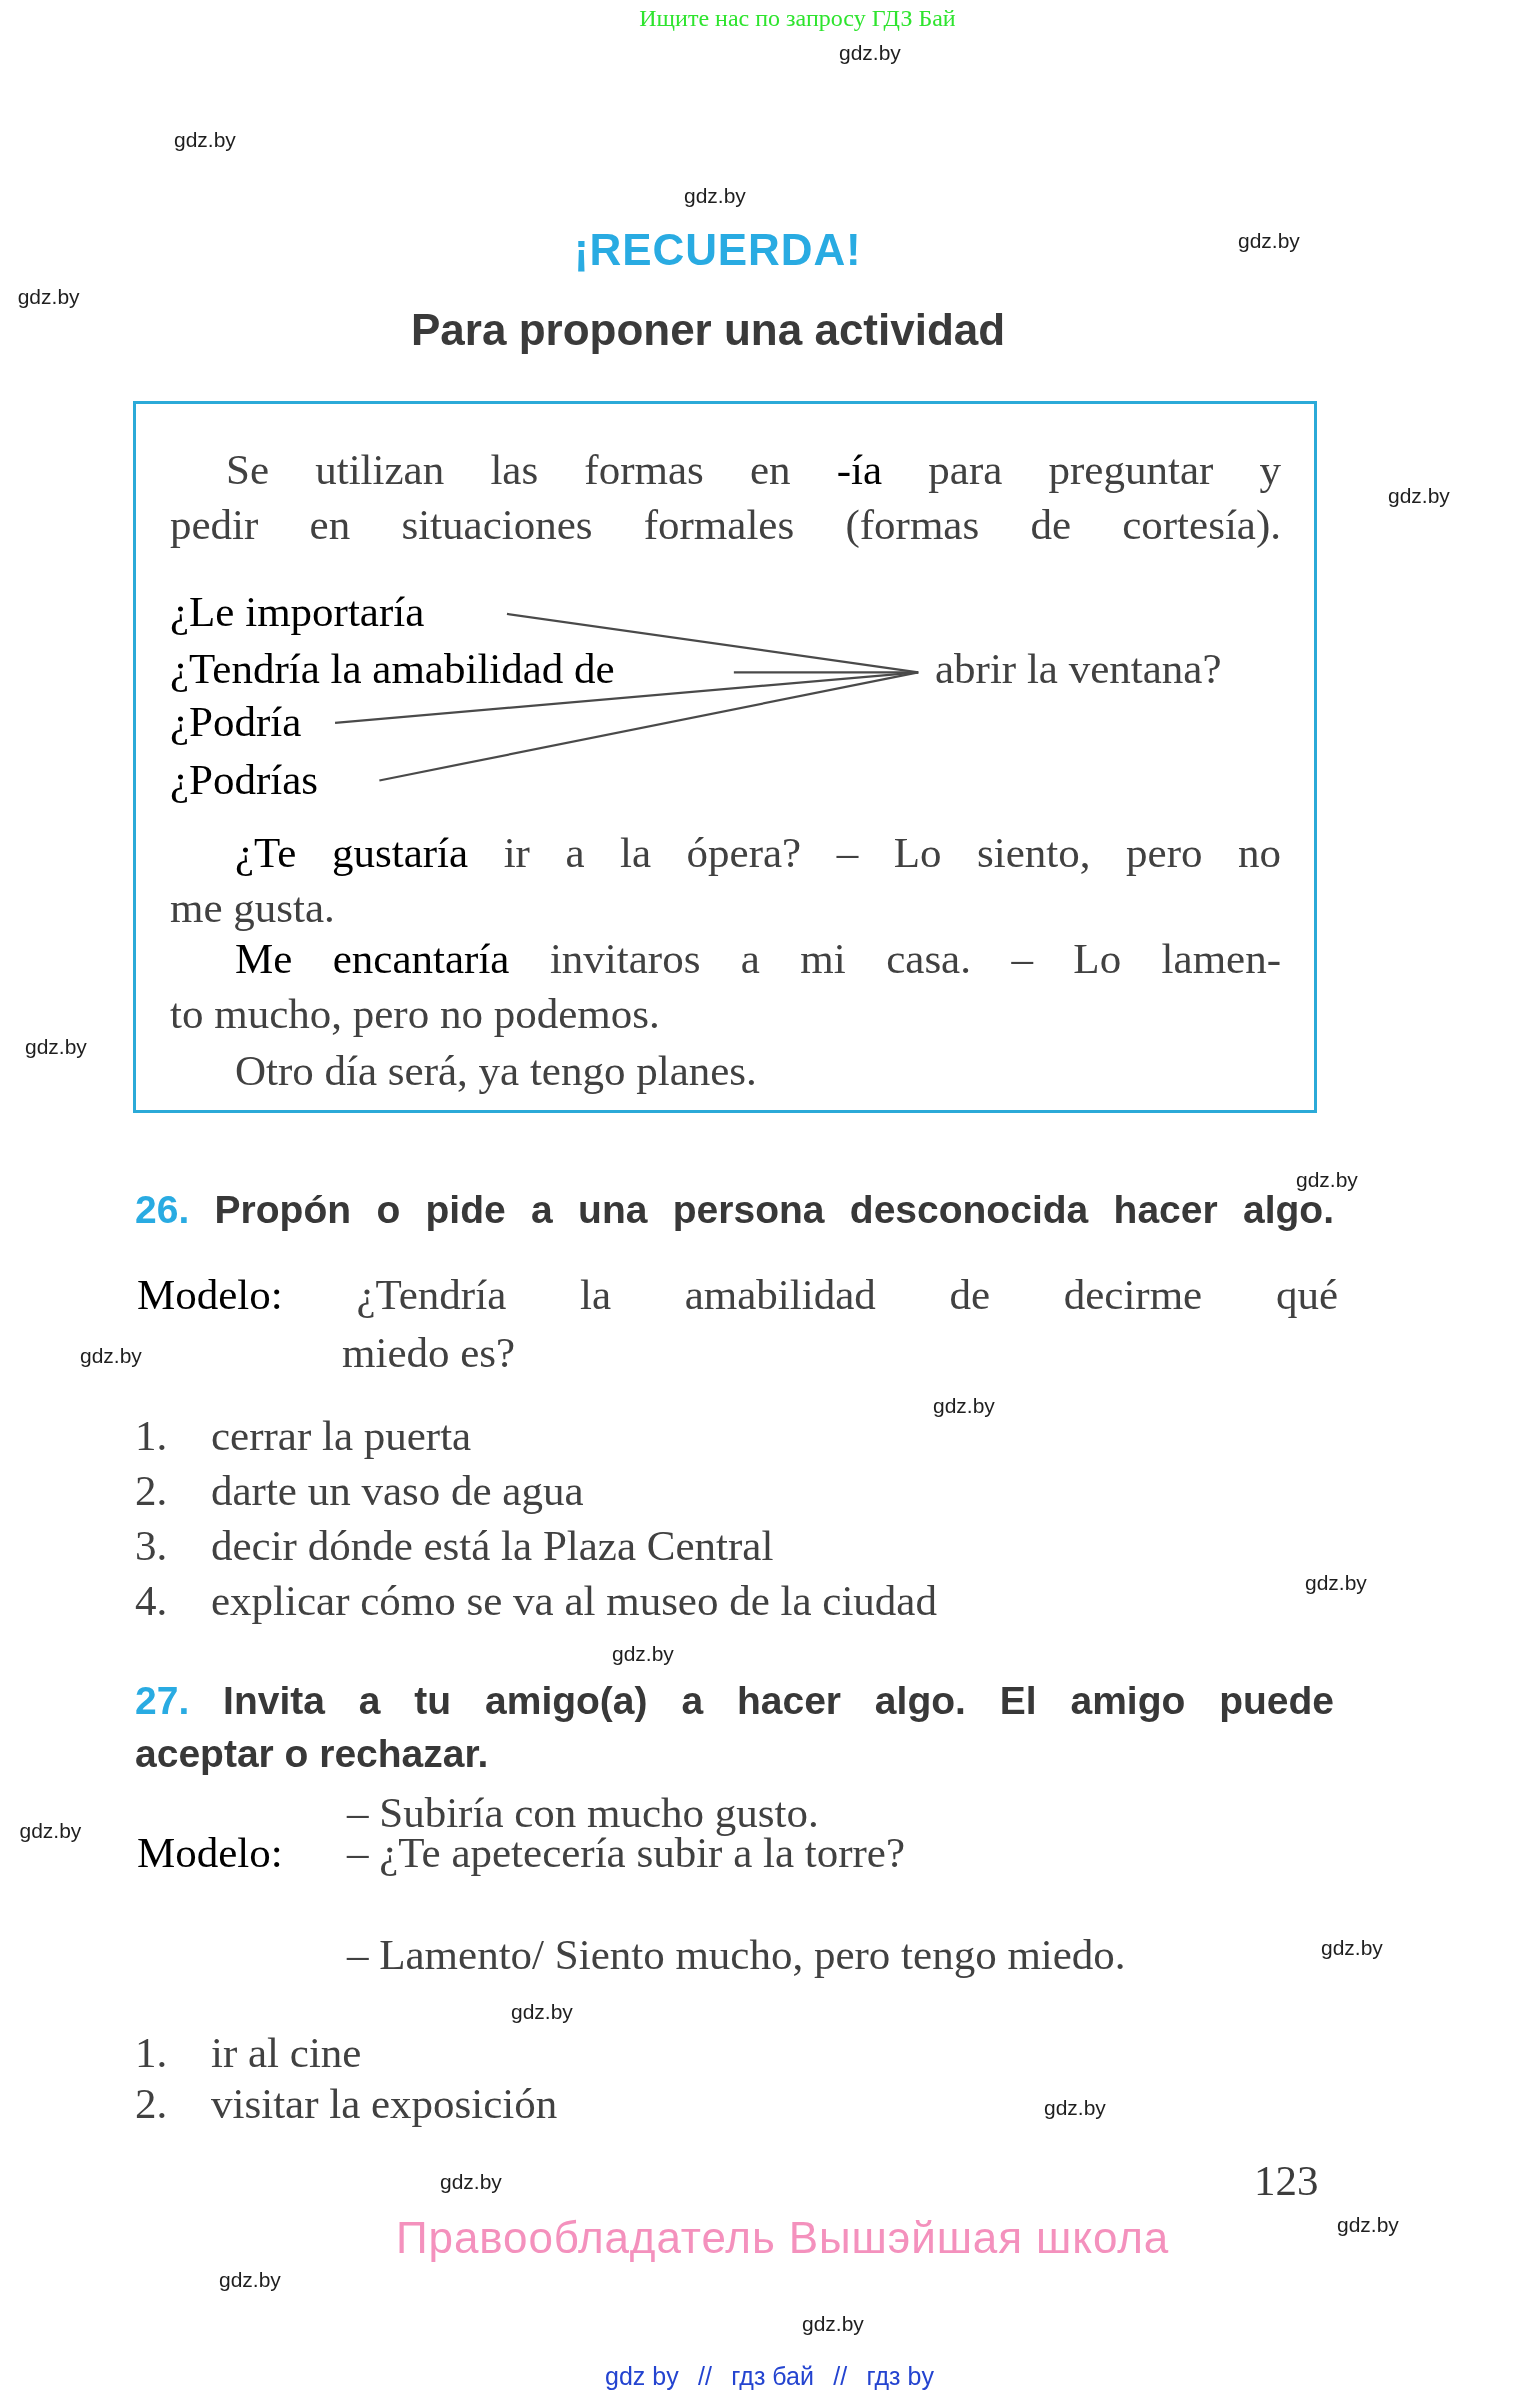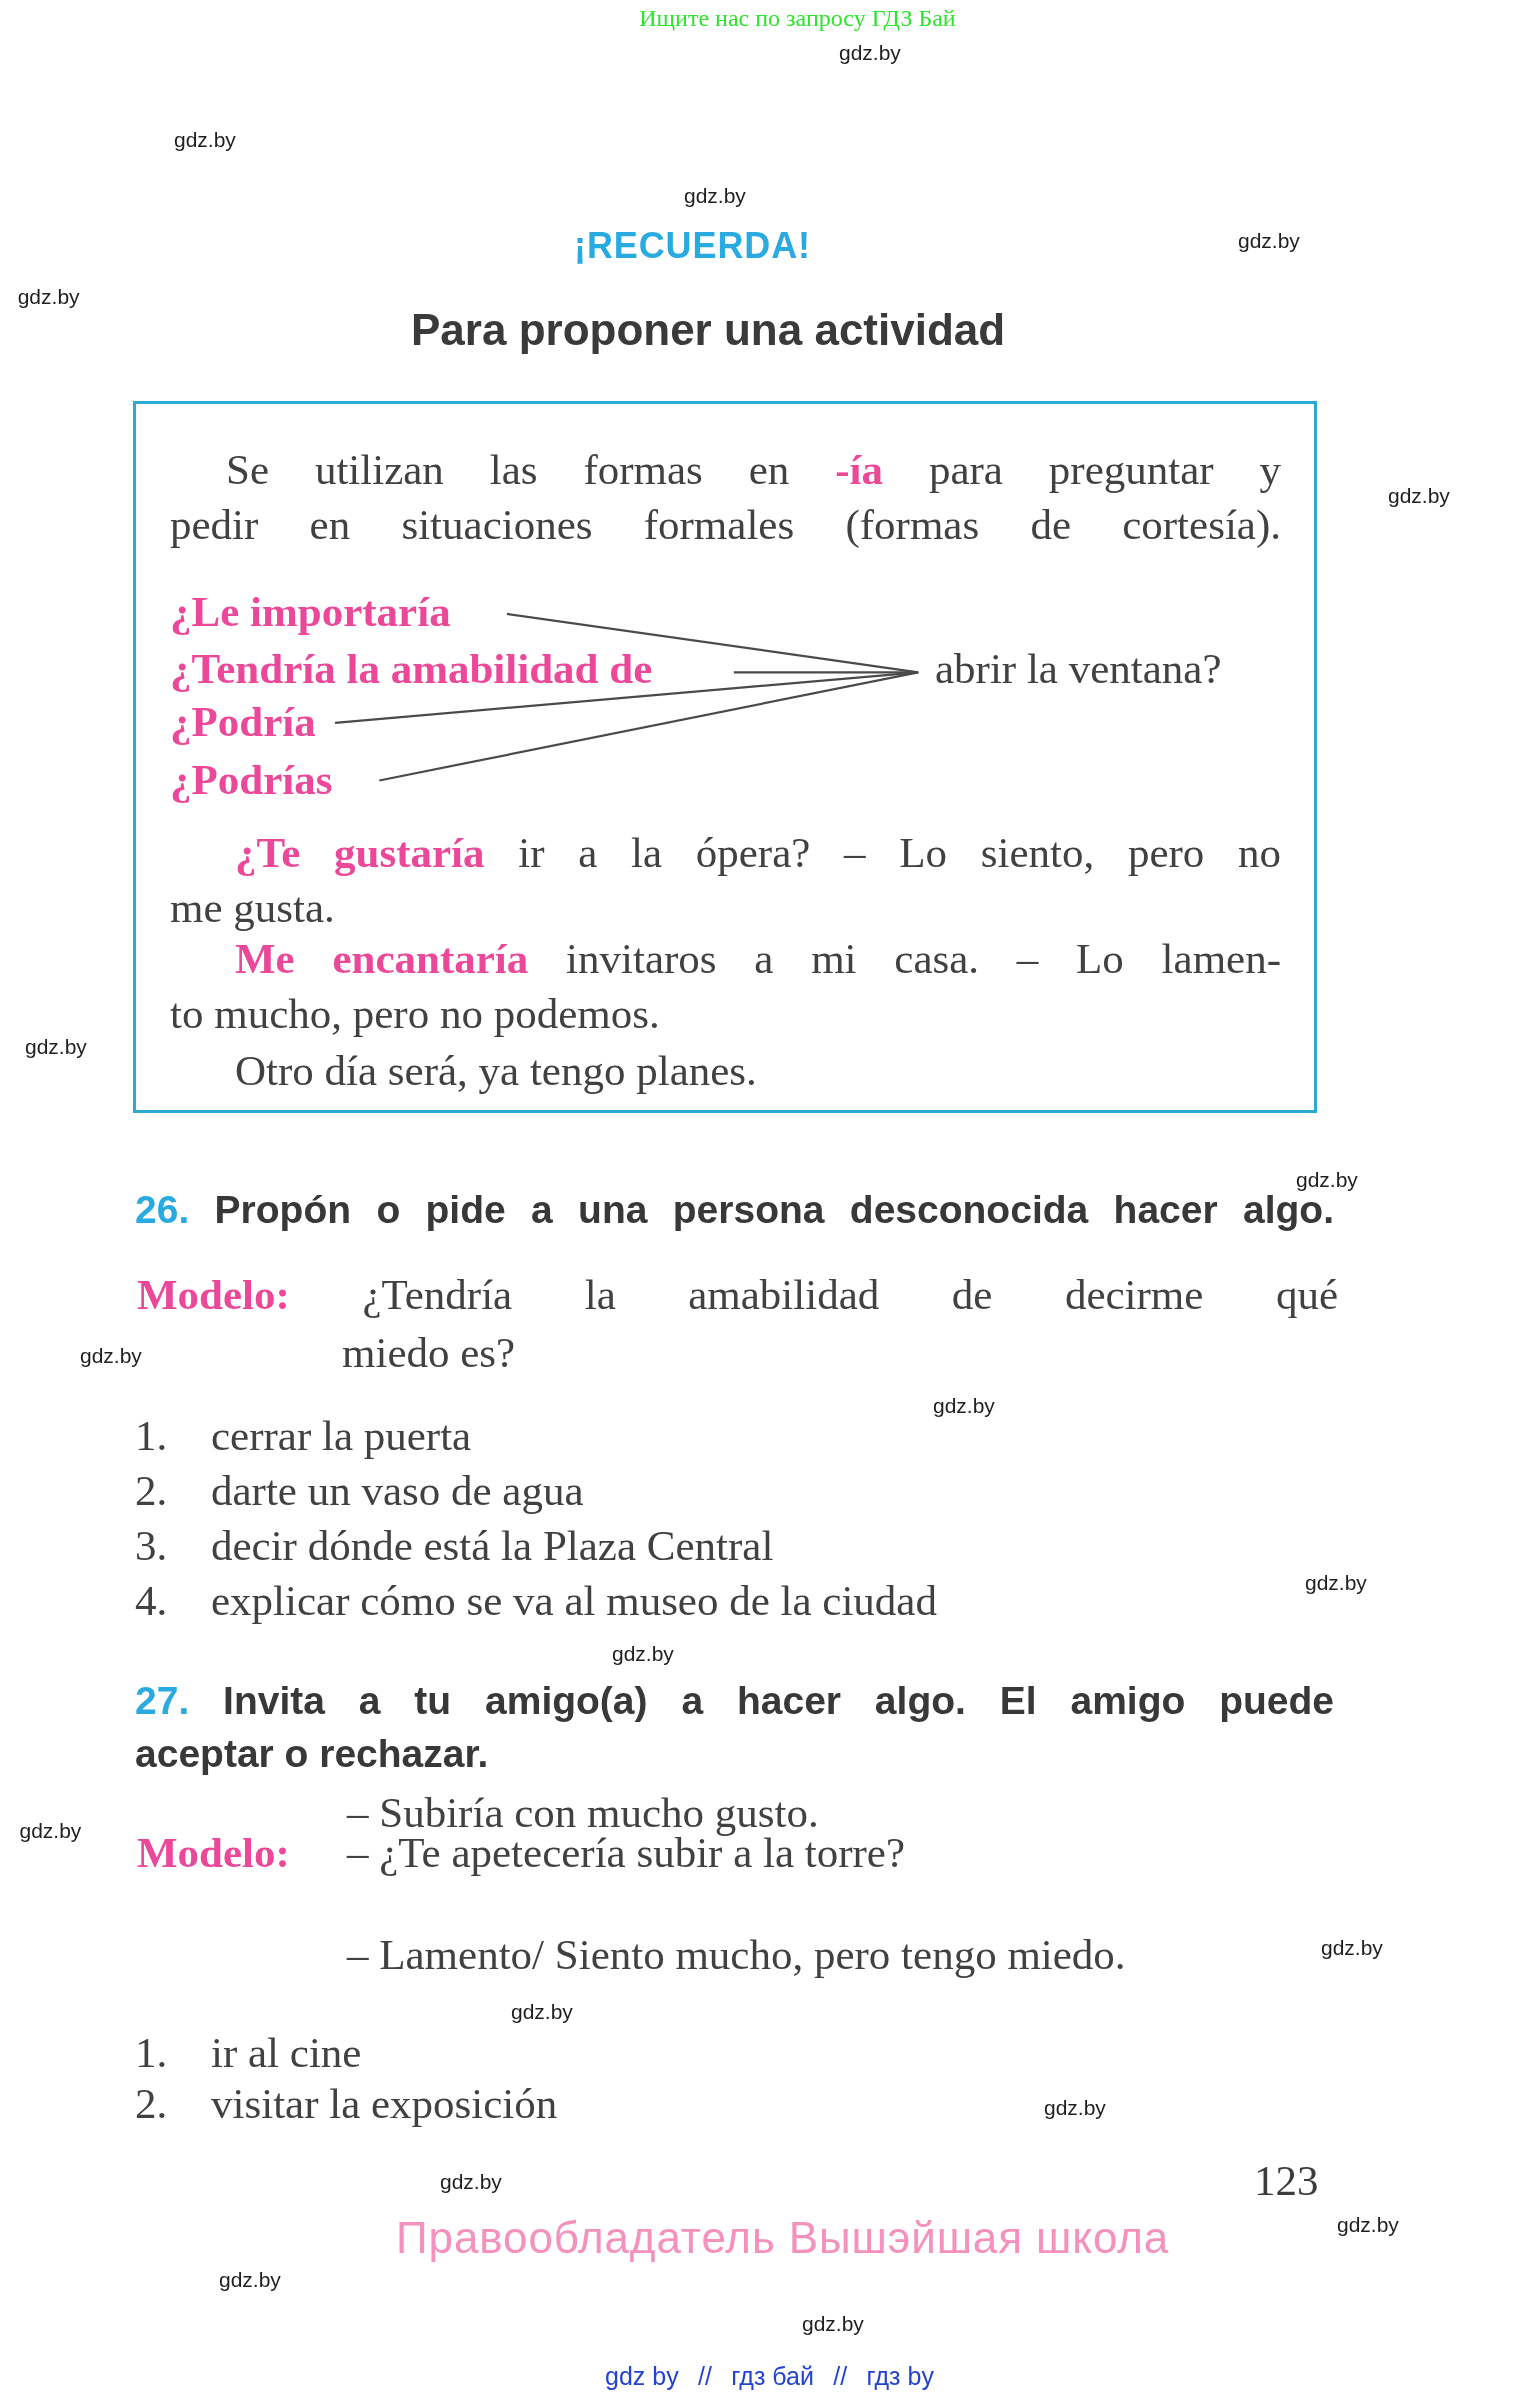--- a/index.html
+++ b/index.html
@@ -3,26 +3,26 @@
 <meta charset="utf-8">
 <style>
   html,body{margin:0;padding:0;background:#ffffff;}
   .page{position:relative;width:1539px;height:2401px;background:#ffffff;overflow:hidden;
         font-family:"Liberation Serif","DejaVu Serif",serif;color:#414141;}
   .abs{position:absolute;}
   .sans{font-family:"Liberation Sans","DejaVu Sans",sans-serif;}
   .promo{left:0;top:5.3px;width:1539px;text-align:center;font-size:24px;color:#2ee42e;padding-left:28px;}
   .wm{position:absolute;font-family:"Liberation Sans","DejaVu Sans",sans-serif;
       font-size:21px;color:#1f1f1f;white-space:nowrap;}
-  .recuerda{left:574px;top:225px;font-size:36px;font-weight:bold;color:#29abe2;letter-spacing:0.9px;margin:0;}
+  .recuerda{left:574px;top:225px;font-size:44px;font-weight:bold;color:#29abe2;letter-spacing:0.9px;margin:0;}
   .subtitle{left:411px;top:305px;font-size:44px;font-weight:bold;color:#3a3a3a;margin:0;}
   .rulebox{left:133px;top:401px;width:1184px;height:712px;border:3.5px solid #2baad8;background:#ffffff;box-sizing:border-box;}
   .line{position:absolute;font-size:43px;line-height:46px;color:#414141;}
   .jl{text-align:justify;text-align-last:justify;}
-  .b{font-weight:bold;color:#ec4899;}
+  .b{font-weight:normal;color:#000000;}
   .num{color:#29abe2;font-weight:bold;}
   .exhead{font-family:"Liberation Sans","DejaVu Sans",sans-serif;font-size:39px;font-weight:bold;color:#383838;line-height:44px;}
   .pagenum{left:1254px;top:2156px;font-size:43px;color:#3c3c3c;}
   .copyright{left:396px;top:2213px;font-family:"Liberation Sans","DejaVu Sans",sans-serif;
              font-size:44px;color:#f491bd;letter-spacing:0.9px;white-space:nowrap;}
   .links{left:0;top:2362px;width:1539px;text-align:center;font-family:"Liberation Sans","DejaVu Sans",sans-serif;
          font-size:25px;color:#2444d0;}
   .links a{color:#2444d0;text-decoration:none;}
   .links .sep{margin:0 12.4px;}
   svg.arrows{position:absolute;left:133px;top:401px;}

